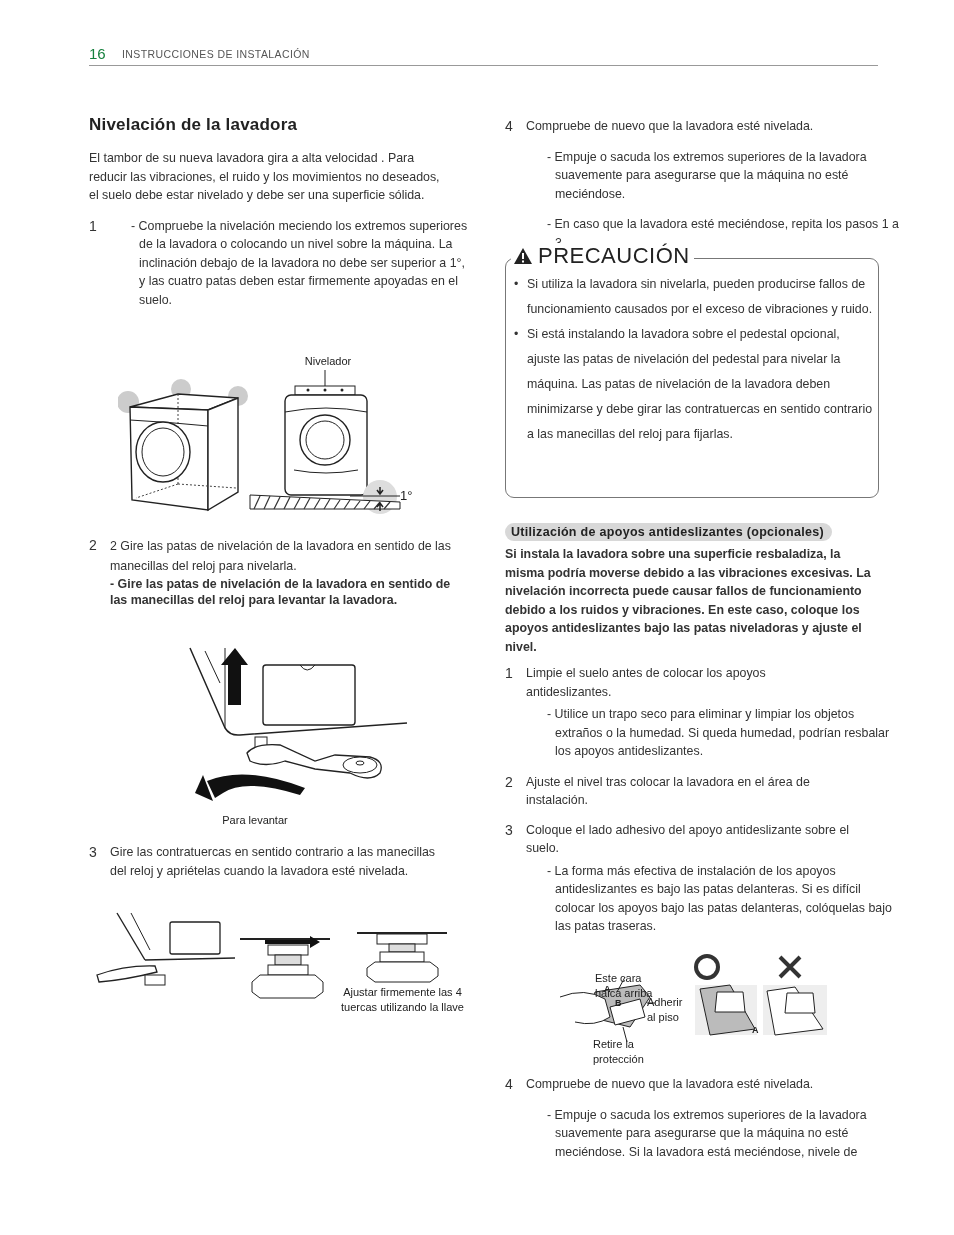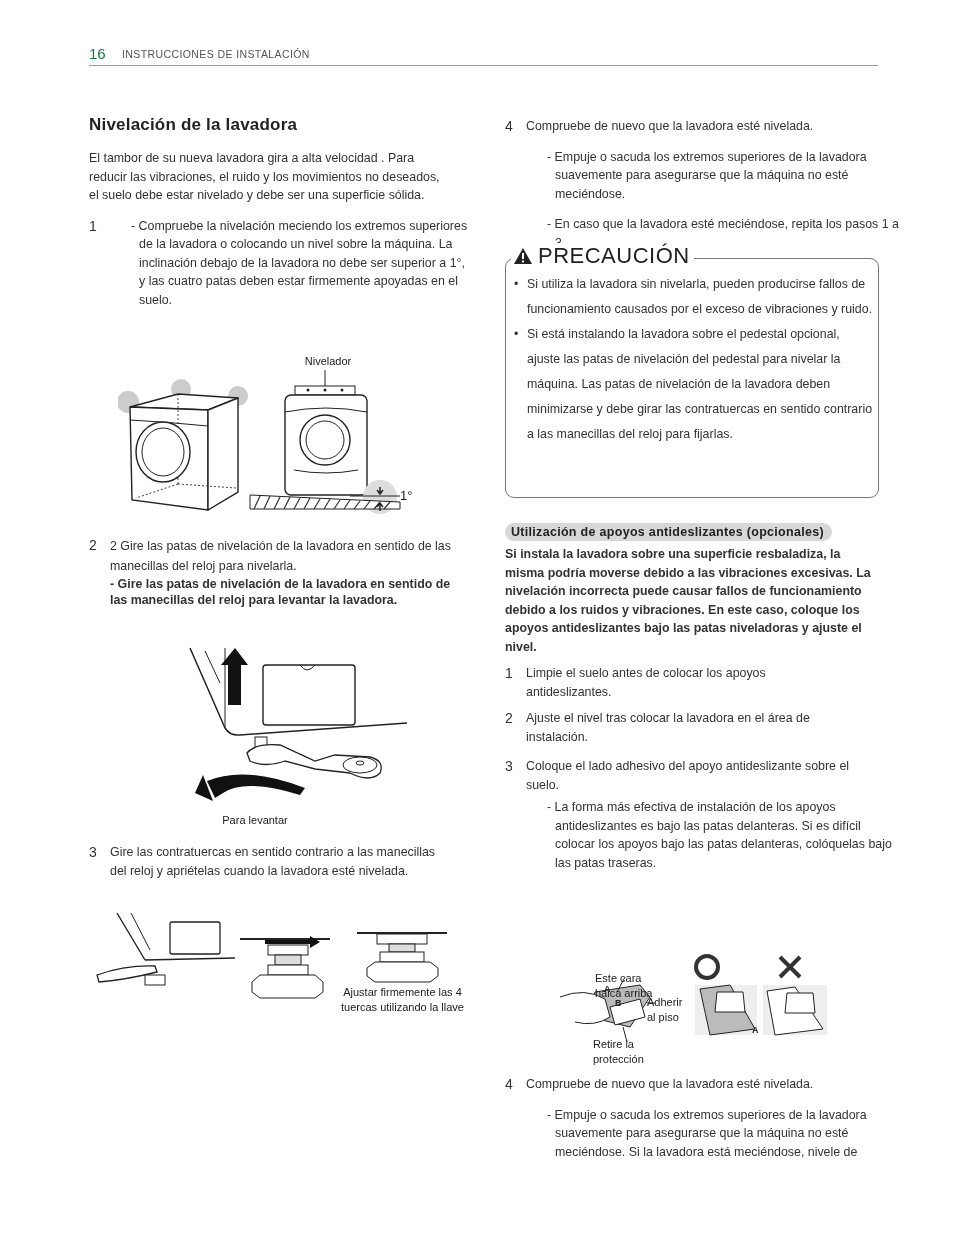--- a/index.html
+++ b/index.html
@@ -184,20 +184,21 @@
   </ul>
 </div>
 
 <div class="col" style="left:505px; top:522px; width:375px;">
   <span class="pill">Utilización de apoyos antideslizantes (opcionales)</span>
   <p style="margin-top:4px; width:375px;font-weight:bold;">Si instala la lavadora sobre una superficie resbaladiza, la misma podría moverse debido a las vibraciones excesivas. La nivelación incorrecta puede causar fallos de funcionamiento debido a los ruidos y vibraciones. En este caso, coloque los apoyos antideslizantes bajo las patas niveladoras y ajuste el nivel.</p>
 
   <div class="step" style="margin-top:8px;">
     <span class="num">1</span>
     <div style="width:300px;">Limpie el suelo antes de colocar los apoyos antideslizantes.</div>
+    <p class="sub" style="width:345px; margin-top:4px;">- Utilice un trapo seco para eliminar y limpiar los objetos extraños o la humedad. Si queda humedad, podrían resbalar los apoyos antideslizantes.</p>
   </div>
   <div class="step" style="margin-top:8px;">
     <span class="num">2</span>
     <div style="width:320px;">Ajuste el nivel tras colocar la lavadora en el área de instalación.</div>
   </div>
   <div class="step" style="margin-top:11px;">
     <span class="num">3</span>
     <div style="width:345px;">Coloque el lado adhesivo del apoyo antideslizante sobre el suelo.</div>
     <p class="sub" style="width:345px; margin-top:4px;">- La forma más efectiva de instalación de los apoyos antideslizantes es bajo las patas delanteras. Si es difícil colocar los apoyos bajo las patas delanteras, colóquelas bajo las patas traseras.</p>
   </div>

